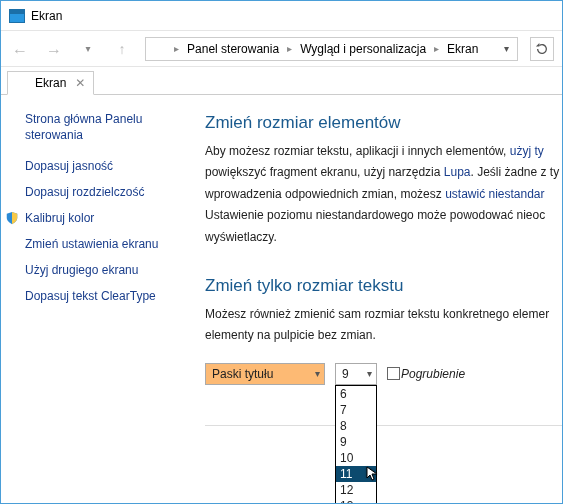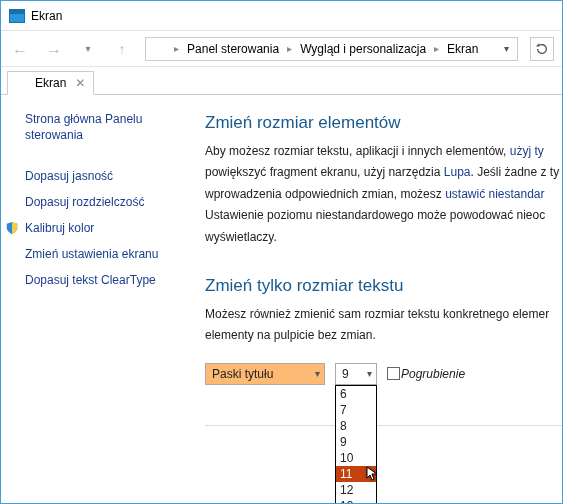--- a/index.html
+++ b/index.html
@@ -96,21 +96,21 @@
     display:flex;
     height: calc(504px - 30px - 36px - 28px);
   }
   .sidebar {
     width: 200px;
     padding: 16px 10px 10px 24px;
     font-size: 12px;
   }
   .sidebar .home-link {
     color:#1a3e8c;
-    margin-bottom: 26px;
+    margin-bottom: 16px;
     line-height:1.35;
   }
   .sidebar .link {
     color:#1a3e8c;
     margin-bottom: 12px;
     cursor: pointer;
     display:flex;
     align-items:center;
     gap:6px;
   }
@@ -176,21 +176,21 @@
     border:1px solid #000;
     background:#fff;
     z-index:10;
   }
   .dropdown-list .opt {
     padding:1px 4px;
     font-size:12px;
     cursor:pointer;
   }
   .dropdown-list .opt.hl {
-    background:#c2410c;
+    background:#0c4a6e;
     color:#fff;
     position:relative;
   }
   .cursor-arrow {
     position:absolute;
     width:16px; height:16px;
     left: 30px; top: 0px;
     pointer-events:none;
   }
   .cursor-arrow svg { width:16px; height:16px; filter: drop-shadow(0 0 1px rgba(0,0,0,.4));}
@@ -254,20 +254,23 @@
             <path d="M8 1 L14 3 V8 C14 12 8 15 8 15 C8 15 2 12 2 8 V3 Z" fill="#2b8ad6"></path>
             <path d="M8 1 L14 3 V8 C14 12 8 15 8 15 V1 Z" fill="#f7c948"></path>
           </svg>
       </span>
       <span>Kalibruj kolor</span>
     </div>
     <div class="link">
         <span>Zmień ustawienia ekranu</span>
       </div>
     <div class="link">
+        <span>Użyj drugiego ekranu</span>
+      </div>
+    <div class="link">
         <span>Dopasuj tekst ClearType</span>
       </div>
   </div>
 
   <div class="main">
     <h2>Zmień rozmiar elementów</h2>
     <p>
       <span>Aby możesz rozmiar tekstu, aplikacji i innych elementów, </span><span class="inline-link">użyj ty</span>
     </p>
     <p>

